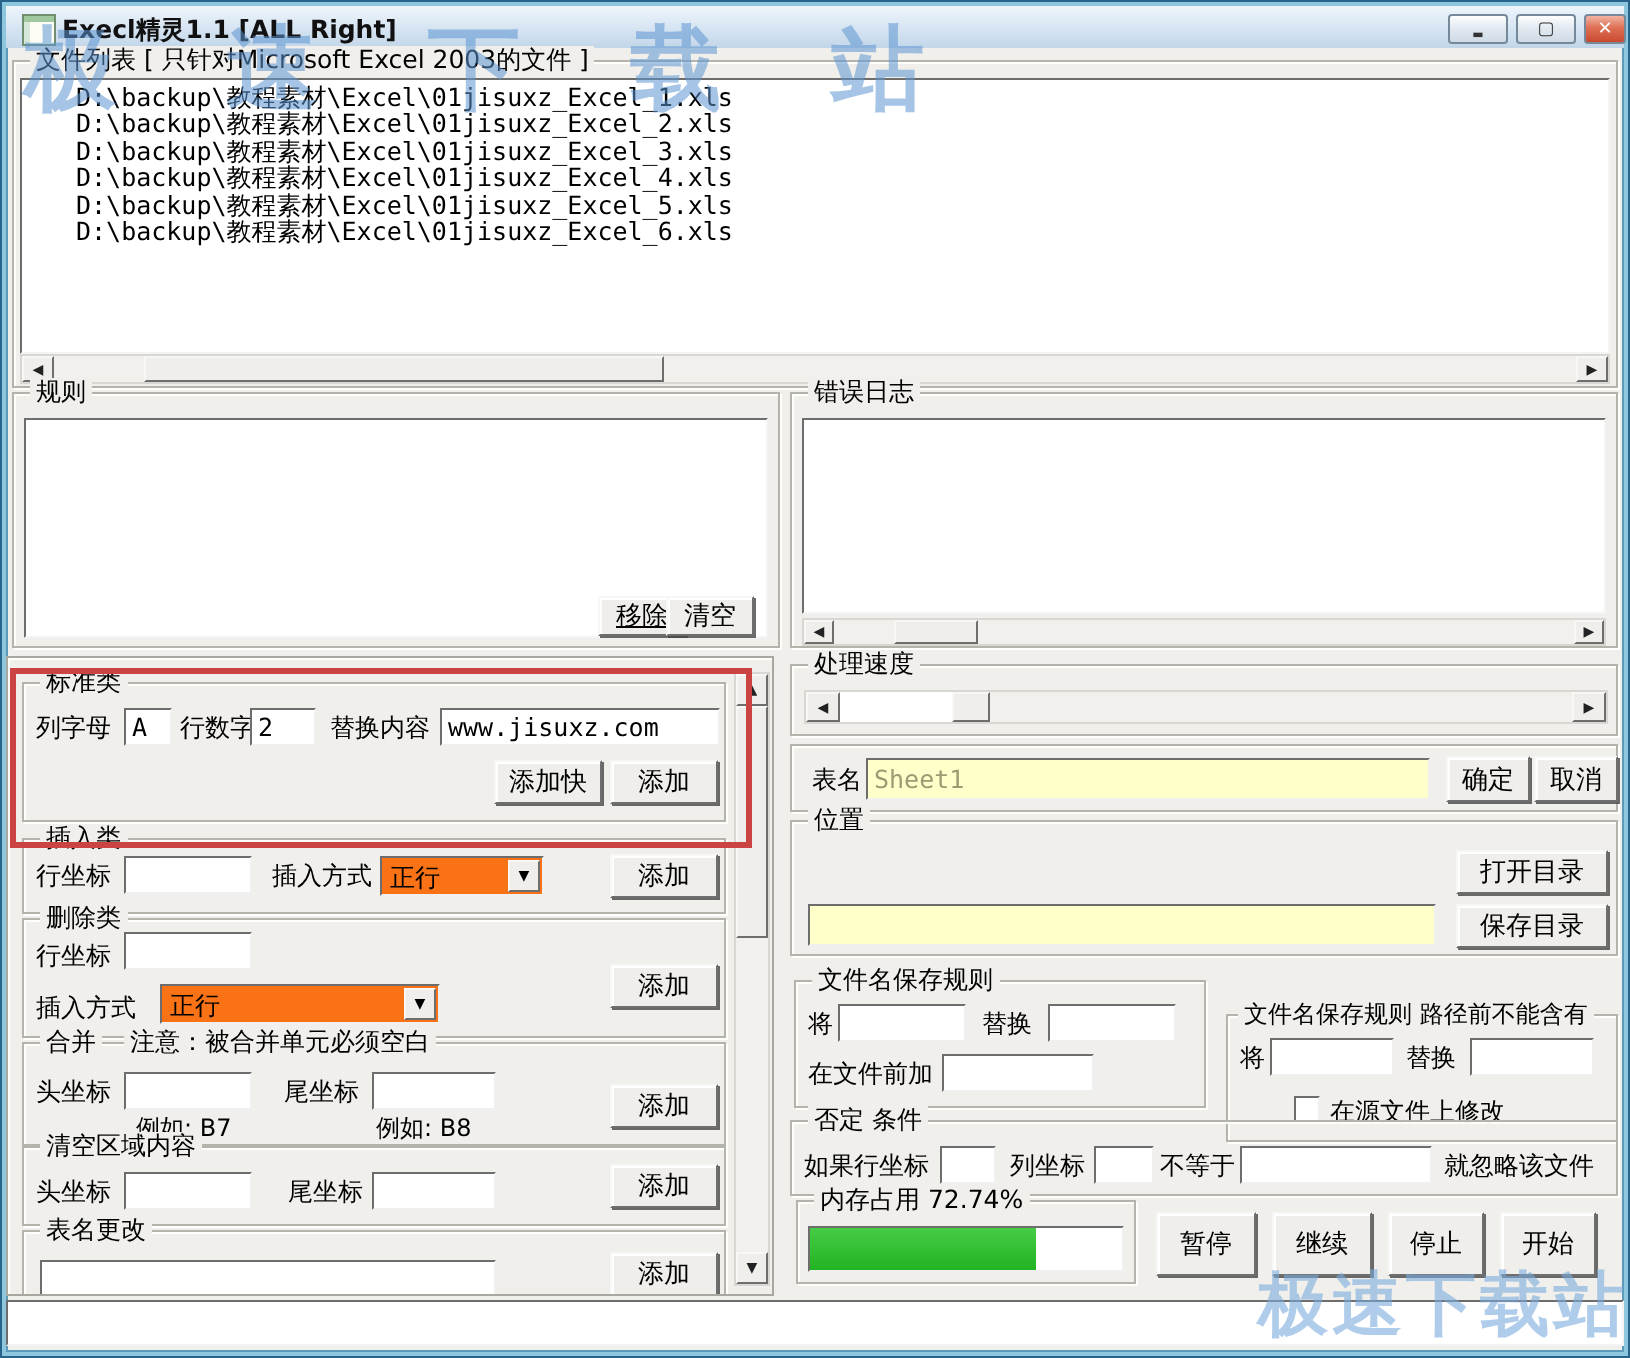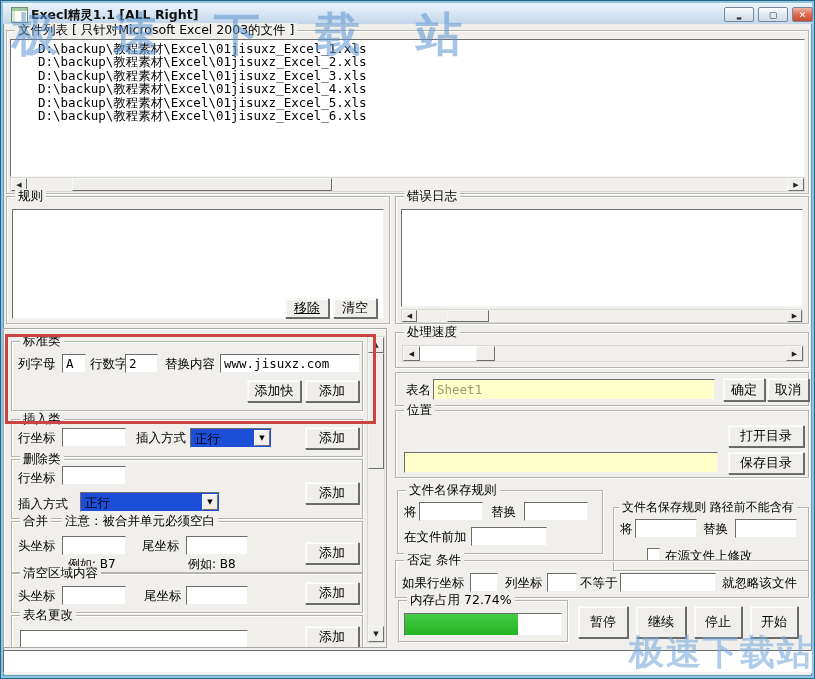--- a/index.html
+++ b/index.html
@@ -27,21 +27,21 @@
   .tb.yellow{background:#ffffca;}
   .mono{font-family:"DejaVu Sans Mono",monospace;}
   .btn{position:absolute;background:#efeeea;border:1px solid;border-color:#f7f7f5 #6e6e6e #6e6e6e #f7f7f5;
     box-shadow:1px 1px 0 rgba(70,70,70,.8), inset 1px 1px 0 #fff;display:flex;align-items:center;justify-content:center;
     font-size:13px;box-sizing:border-box;cursor:default;white-space:nowrap;}
   .sb{position:absolute;background:#f1f0ed;box-sizing:border-box;border:1px solid #d8d7d2;}
   .sb-btn{position:absolute;background:#efeeea;border:1px solid;border-color:#f7f7f5 #6e6e6e #6e6e6e #f7f7f5;
     display:flex;align-items:center;justify-content:center;font-size:7px;color:#222;box-sizing:border-box;}
   .sb-thumb{position:absolute;background:#efeeea;border:1px solid;border-color:#f7f7f5 #6e6e6e #6e6e6e #f7f7f5;box-sizing:border-box;}
   .sb-white{position:absolute;background:#fff;}
-  .combo{position:absolute;height:20px;background:#1d4ed8;border:1px solid;border-color:#6d6d6d #f0f0f0 #f0f0f0 #6d6d6d;box-sizing:border-box;padding-left:41px;}
+  .combo{position:absolute;height:20px;background:#f97316;border:1px solid;border-color:#6d6d6d #f0f0f0 #f0f0f0 #6d6d6d;box-sizing:border-box;padding-left:41px;}
   .combo-val{position:absolute;left:4px;top:2px;font-size:12.5px;}
   .combo-btn{position:absolute;right:1px;top:1px;bottom:1px;width:16px;background:#efeeea;border:1px solid;
     border-color:#f7f7f5 #6e6e6e #6e6e6e #f7f7f5;display:flex;align-items:center;justify-content:center;font-size:7px;box-sizing:border-box;}
   .cb{position:absolute;width:13px;height:13px;background:#fff;border:1px solid;border-color:#6d6d6d #f0f0f0 #f0f0f0 #6d6d6d;box-sizing:border-box;}
   .panel{position:absolute;border:1px solid #a8a8a0;box-shadow:inset 1px 1px 0 rgba(255,255,255,.9);box-sizing:border-box;overflow:hidden;}
   .prog{position:absolute;background:#fff;border:1px solid;border-color:#6d6d6d #f0f0f0 #f0f0f0 #6d6d6d;box-sizing:border-box;}
   .prog-fill{height:100%;background:linear-gradient(#46cc46,#22b322);}
   .redbox{position:absolute;border:3px solid #cc4343;z-index:40;pointer-events:none;}
   .statusbar{position:absolute;background:#fff;border:1px solid;border-color:#6d6d6d #f4f4f4 #f4f4f4 #6d6d6d;box-sizing:border-box;}
   .watermark{position:absolute;font-weight:bold;z-index:60;pointer-events:none;font-family:"DejaVu Sans",sans-serif;}
@@ -84,21 +84,21 @@
       <div class="sb-thumb" style="left:61px;top:0;width:260px;height:13px;"></div>
       <div class="sb-btn" style="right:0;top:0;width:16px;height:13px;">
           <span>▶</span>
         </div>
     </div>
   </div>
 
   <div class="group" style="left:6px;top:196px;width:384px;height:128px;">
     <span class="glabel">规则</span>
     <div class="whitebox" style="left:5px;top:12px;width:372px;height:110px;"></div>
-    <div class="btn" style="left:278px;top:101px;width:44px;height:20px;text-decoration:underline;">移除</div>
+    <div class="btn" style="left:292px;top:101px;width:44px;height:20px;text-decoration:underline;">移除</div>
     <div class="btn" style="left:326px;top:101px;width:44px;height:20px;">清空</div>
   </div>
 
   <div class="group" style="left:395px;top:196px;width:414px;height:128px;">
     <span class="glabel">错误日志</span>
     <div class="whitebox" style="left:5px;top:12px;width:402px;height:98px;"></div>
     <div class="sb" style="left:5px;top:112px;width:402px;height:14px;">
       <div class="sb-btn" style="left:0;top:0;width:15px;height:12px;">
           <span>◀</span>
         </div>

